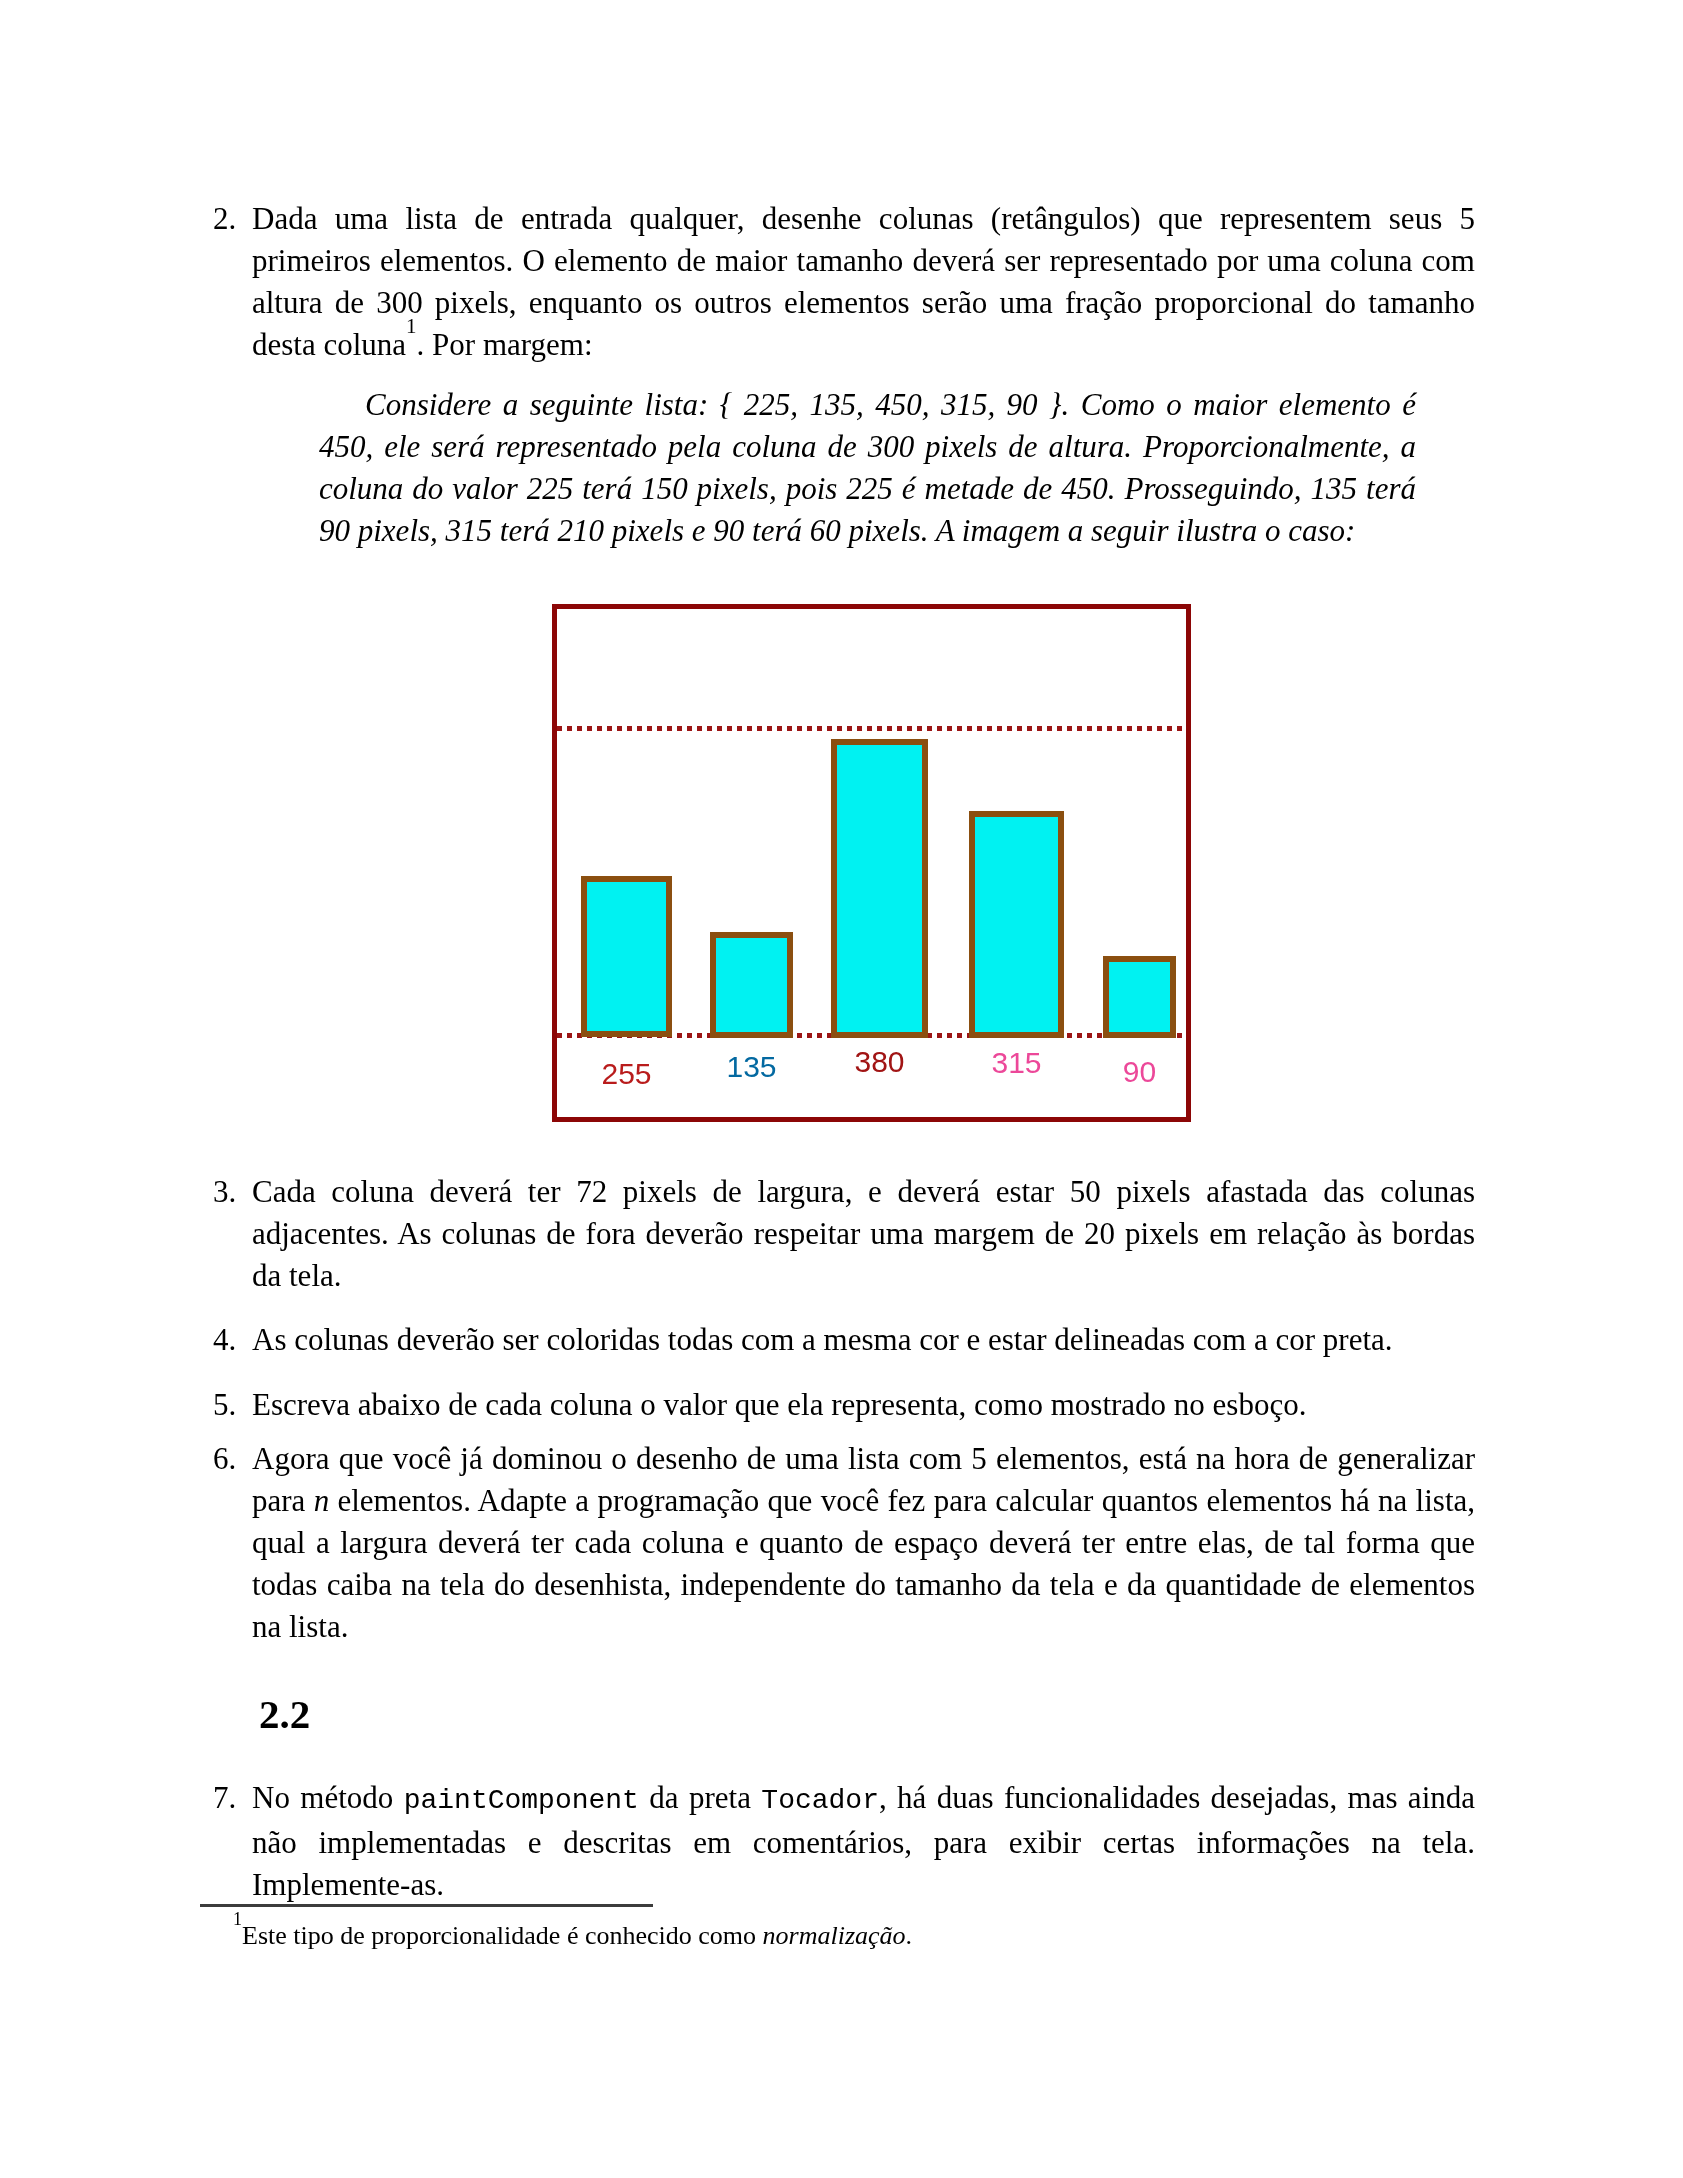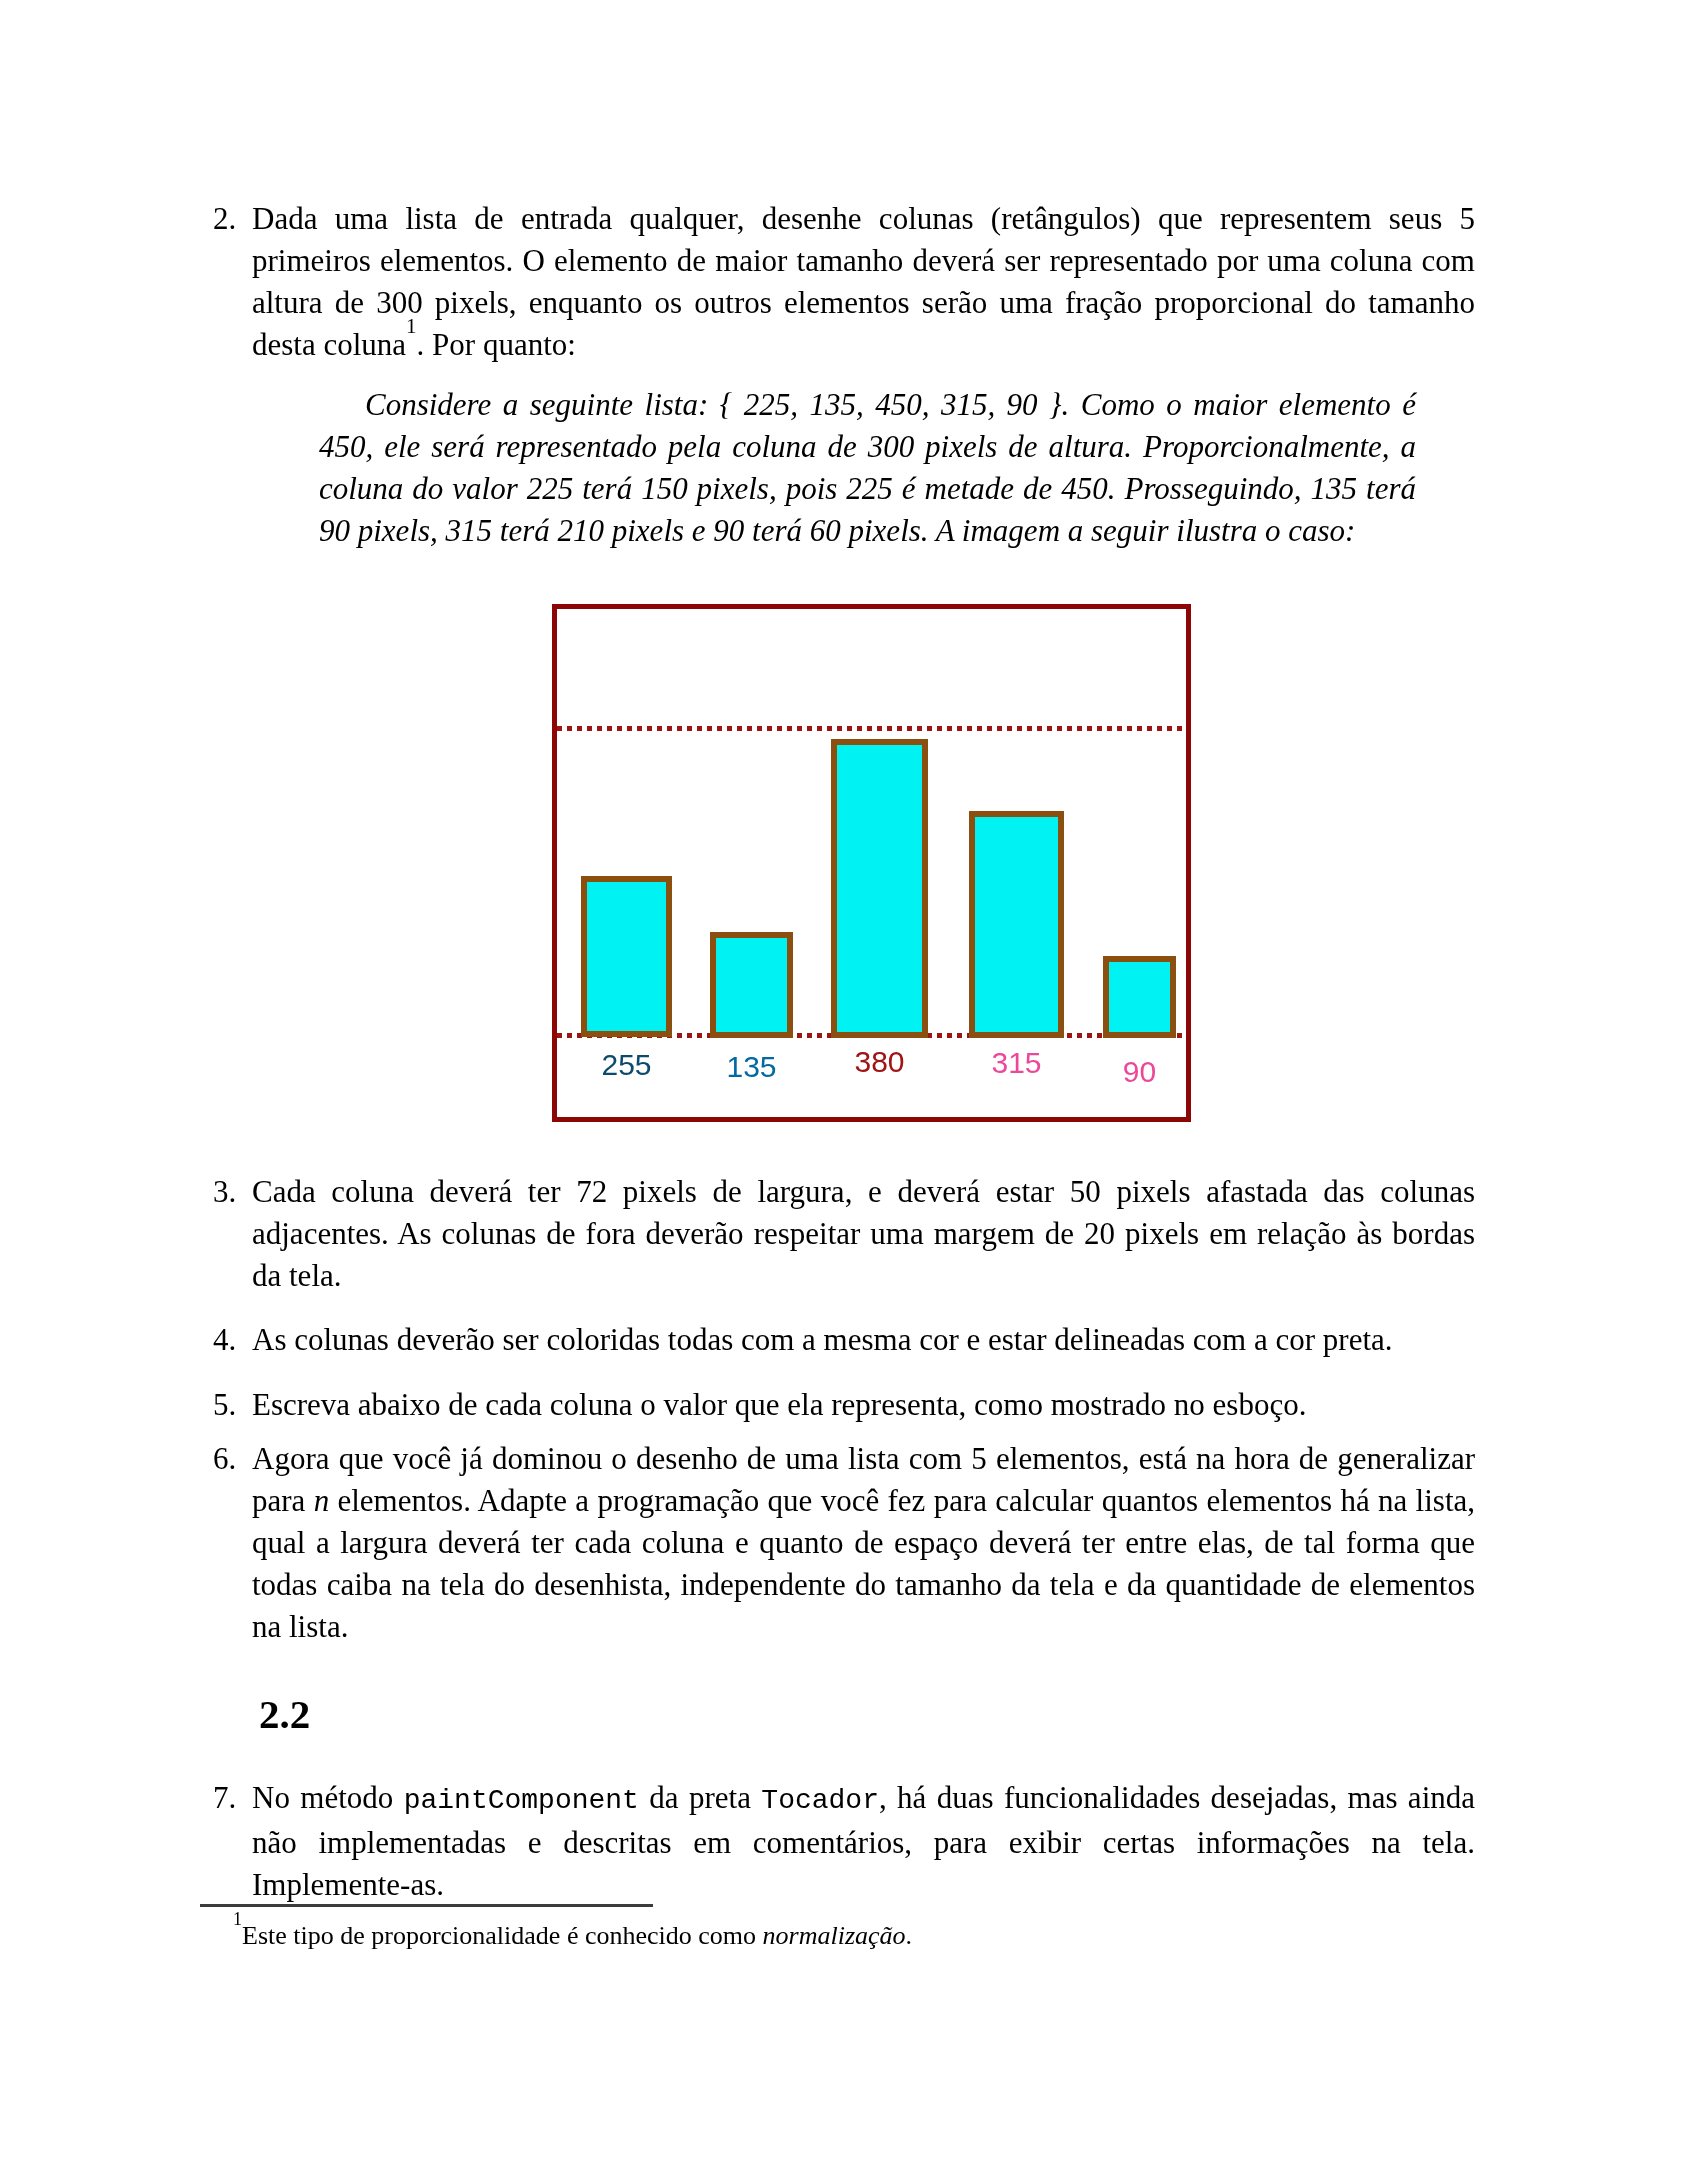--- a/index.html
+++ b/index.html
@@ -54,31 +54,31 @@
   .footnote{position:absolute;left:233px;top:1919px;width:1089px;font-size:26px;line-height:34px;}
   .footnote sup.fn{font-size:18px;top:-9px;}
 </style>
 </head>
 <body>
 
 <div class="page">
 
   <div class="list-item" style="top:198px;">
     <span class="num">2.</span>
-    <div class="body"><span>Dada uma lista de entrada qualquer, desenhe colunas (retângulos) que representem seus 5 primeiros elementos. O elemento de maior tamanho deverá ser representado por uma coluna com altura de 300 pixels, enquanto os outros elementos serão uma fração proporcional do tamanho desta coluna</span><sup class="fn">1</sup><span>. Por quanto:</span></div>
+    <div class="body"><span>Dada uma lista de entrada qualquer, desenhe colunas (retângulos) que representem seus 5 primeiros elementos. O elemento de maior tamanho deverá ser representado por uma coluna com altura de 300 pixels, enquanto os outros elementos serão uma fração proporcional do tamanho desta coluna</span><sup class="fn">1</sup><span>. Por margem:</span></div>
   </div>
 
   <div class="quote" style="top:384px;">Considere a seguinte lista: { 225, 135, 450, 315, 90 }. Como o maior elemento é 450, ele será representado pela coluna de 300 pixels de altura. Proporcionalmente, a coluna do valor 225 terá 150 pixels, pois 225 é metade de 450. Prosseguindo, 135 terá 90 pixels, 315 terá 210 pixels e 90 terá 60 pixels. A imagem a seguir ilustra o caso:</div>
 
   <div class="figure" style="border-color: rgb(140, 6, 6);">
     <div class="dotted top" style="background: repeating-linear-gradient(90deg, rgb(155, 21, 21) 0px, rgb(155, 21, 21) 5px, transparent 5px, transparent 10px);"></div>
     <div class="dotted bottom" style="background: repeating-linear-gradient(90deg, rgb(155, 21, 21) 0px, rgb(155, 21, 21) 5px, transparent 5px, transparent 10px);"></div>
     <div class="bars">
         <div class="bar" style="left: 24px; width: 91px; height: 161px; top: 267px; background: rgb(0, 242, 242); border-color: rgb(139, 79, 16);"></div>
-        <div class="bar-label" style="left: 24px; width: 91px; top: 439px; color: #0c4a6e;">255</div>
+        <div class="bar-label" style="left: 24px; width: 91px; top: 448px; color: #b91c1c;">255</div>
         <div class="bar" style="left: 153px; width: 83px; height: 106px; top: 323px; background: rgb(0, 242, 242); border-color: rgb(139, 79, 16);"></div>
         <div class="bar-label" style="left: 153px; width: 83px; top: 441px; color: #0369a1;">135</div>
         <div class="bar" style="left: 274px; width: 97px; height: 299px; top: 130px; background: rgb(0, 242, 242); border-color: rgb(139, 79, 16);"></div>
         <div class="bar-label" style="left: 274px; width: 97px; top: 436px; color: rgb(161, 20, 20);">380</div>
         <div class="bar" style="left: 412px; width: 95px; height: 227px; top: 202px; background: rgb(0, 242, 242); border-color: rgb(139, 79, 16);"></div>
         <div class="bar-label" style="left: 412px; width: 95px; top: 437px; color: #ec4899;">315</div>
         <div class="bar" style="left: 546px; width: 73px; height: 82px; top: 347px; background: rgb(0, 242, 242); border-color: rgb(139, 79, 16);"></div>
         <div class="bar-label" style="left: 546px; width: 73px; top: 446px; color: #ec4899;">90</div>
       </div>
   </div>

